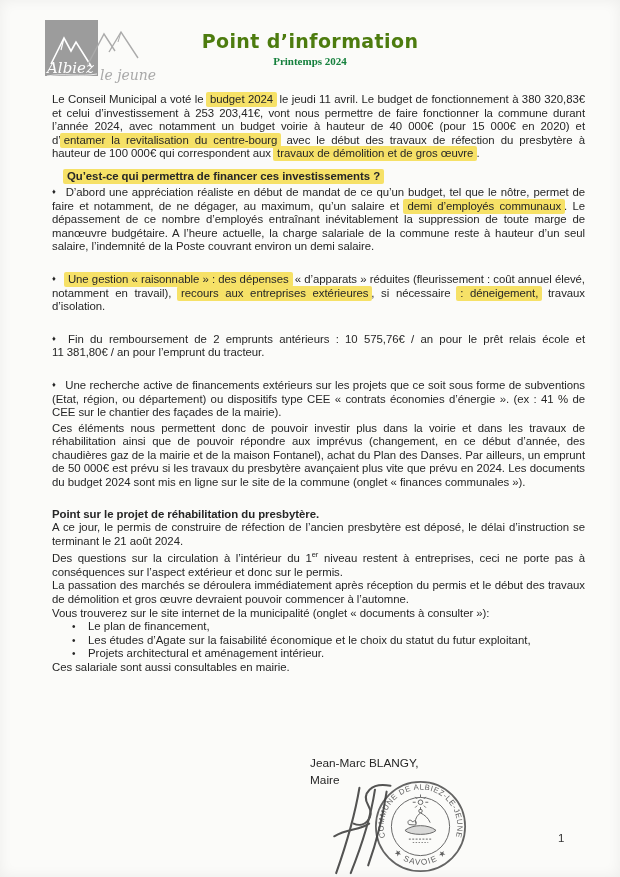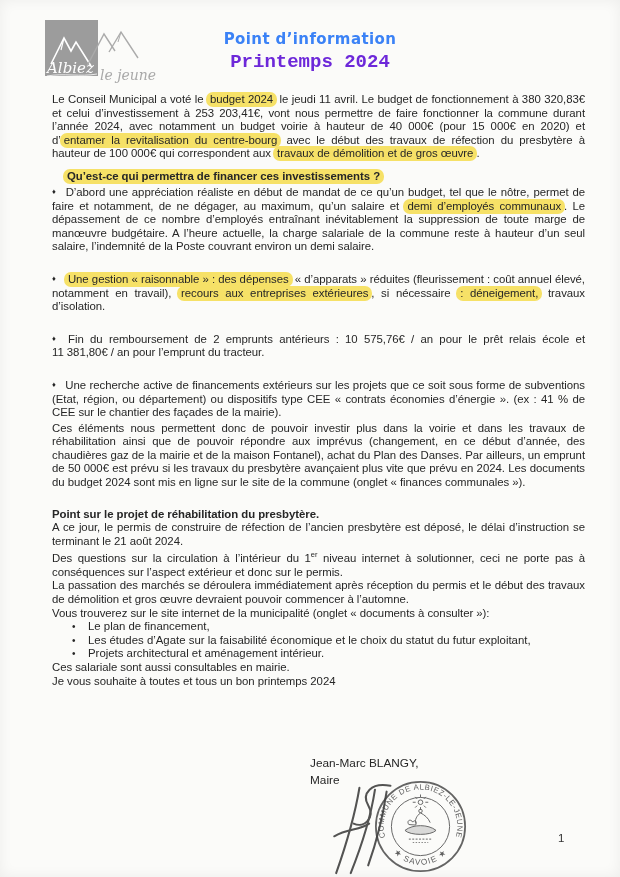--- a/index.html
+++ b/index.html
@@ -5,31 +5,31 @@
   html,body{margin:0;padding:0;background:#d9d9d5;}
   .page{
     position:relative;width:620px;height:877px;margin:0 auto;
     background:#fbfbf9;overflow:hidden;
     box-shadow:inset 0 0 14px rgba(0,0,0,.06);
     font-family:"Liberation Sans",sans-serif;color:#262626;
   }
   
   .logo{position:absolute;left:45px;top:20px;width:130px;height:68px;}
   .titleblock{position:absolute;left:0;top:30px;width:100%;text-align:center;}
-  .title{font-family:"DejaVu Sans",sans-serif;font-size:15px;font-weight:600;letter-spacing:.4px;color:#3b82f6;}
-  .subtitle{font-family:Liberation Mono, monospace;font-size:19px;font-weight:600;margin-top:3px;color:#6d28d9;}
+  .title{font-family:"DejaVu Sans",sans-serif;font-size:19px;font-weight:600;letter-spacing:.4px;color:#4d7c0f;}
+  .subtitle{font-family:Liberation Serif, serif;font-size:11px;font-weight:600;margin-top:3px;color:#15803d;}
   
   .bodytext{position:absolute;left:52px;top:93px;width:533px;}
   .p{font-size:11.4px;line-height:13.6px;text-align:justify;margin:0 0 13px;letter-spacing:-0.05px;}
   .p.tight{margin:0;}
   .p.gap18{margin-bottom:18px;}
   .p.gap14{margin-bottom:2px;}
   .p.gap8{margin-bottom:8px;}
   .p.gap26{margin-bottom:18px;}
-  .hl{background:#f6e167;border-radius:7px;padding:1px 4px 2px;margin:0 -1px;
+  .hl{background:#f6e167;border-radius:2px;padding:1px 4px 2px;margin:0 -1px;
       -webkit-box-decoration-break:clone;box-decoration-break:clone;}
   .b{font-weight:bold;}
   .blt{font-size:7.5px;vertical-align:2px;margin-right:9px;letter-spacing:0;}
   sup{font-size:7.5px;}
   .heading{font-size:11.4px;line-height:15px;margin:0 12px 1px;}
   .li{font-size:11.4px;line-height:13.6px;padding-left:20px;}
   .dot{display:inline-block;width:16px;font-size:10px;}
   .wish{margin-top:14px;}
   
   .signatory{position:absolute;left:310px;top:755px;font-size:11.8px;line-height:17px;}
@@ -62,34 +62,33 @@
   <div class="bodytext">
     <p class="p gap8"><span>Le Conseil Municipal a voté le </span><span class="hl">budget 2024</span><span> le jeudi 11 avril. Le budget de fonctionnement à 380&nbsp;320,83€ et celui d’investissement à 253&nbsp;203,41€, vont nous permettre de faire fonctionner la commune durant l’année 2024, avec notamment un budget voirie à hauteur de 40&nbsp;000€ (pour 15&nbsp;000€ en 2020) et d’</span><span class="hl">entamer la revitalisation du centre-bourg</span><span> avec le début des travaux de réfection du presbytère à hauteur de 100&nbsp;000€ qui correspondent aux </span><span class="hl">travaux de démolition et de gros œuvre</span><span>.</span></p>
     <p class="p heading"><span class="hl b">Qu’est-ce qui permettra de financer ces investissements ?</span></p>
     <p class="p gap18"><span class="blt">♦</span><span>D’abord une appréciation réaliste en début de mandat de ce qu’un budget, tel que le nôtre, permet de faire et notamment, de ne dégager, au maximum, qu’un salaire et </span><span class="hl">demi d’employés communaux</span><span>. Le dépassement de ce nombre d’employés entraînant inévitablement la suppression de toute marge de manœuvre budgétaire. A l’heure actuelle, la charge salariale de la commune reste à hauteur d’un seul salaire, l’indemnité de la Poste couvrant environ un demi salaire.</span></p>
     <p class="p gap18"><span class="blt">♦</span><span class="hl">Une gestion «&nbsp;raisonnable&nbsp;» : des dépenses</span><span> «&nbsp;d’apparats&nbsp;» réduites (fleurissement : coût annuel élevé, notamment en travail), </span><span class="hl">recours aux entreprises extérieures</span><span>, si nécessaire </span><span class="hl">: déneigement,</span><span> travaux d’isolation.</span></p>
     <p class="p gap18"><span class="blt">♦</span><span>Fin du remboursement de 2 emprunts antérieurs : 10&nbsp;575,76€ / an pour le prêt relais école et 11&nbsp;381,80€ / an pour l’emprunt du tracteur.</span></p>
     <p class="p gap14"><span class="blt">♦</span><span>Une recherche active de financements extérieurs sur les projets que ce soit sous forme de subventions (Etat, région, ou département) ou dispositifs type CEE «&nbsp;contrats économies d’énergie&nbsp;». (ex : 41 % de CEE sur le chantier des façades de la mairie).</span></p>
     <p class="p gap26"><span>Ces éléments nous permettent donc de pouvoir investir plus dans la voirie et dans les travaux de réhabilitation ainsi que de pouvoir répondre aux imprévus (changement, en ce début d’année, des chaudières gaz de la mairie et de la maison Fontanel), achat du Plan des Danses. Par ailleurs, un emprunt de 50&nbsp;000€ est prévu si les travaux du presbytère avançaient plus vite que prévu en 2024. Les documents du budget 2024 sont mis en ligne sur le site de la commune (onglet «&nbsp;finances communales&nbsp;»).</span></p>
     <p class="p tight"><span class="b">Point sur le projet de réhabilitation du presbytère.</span></p>
     <p class="p tight"><span>A ce jour, le permis de construire de réfection de l’ancien presbytère est déposé, le délai d’instruction se terminant le 21 août 2024.</span></p>
-    <p class="p tight"><span>Des questions sur la circulation à l’intérieur du 1</span><sup>er</sup><span> niveau internet à solutionner, ceci ne porte pas à conséquences sur l’aspect extérieur et donc sur le permis.</span></p>
+    <p class="p tight"><span>Des questions sur la circulation à l’intérieur du 1</span><sup>er</sup><span> niveau restent à entreprises, ceci ne porte pas à conséquences sur l’aspect extérieur et donc sur le permis.</span></p>
     <p class="p tight"><span>La passation des marchés se déroulera immédiatement après réception du permis et le début des travaux de démolition et gros œuvre devraient pouvoir commencer à l’automne.</span></p>
     <p class="p tight"><span>Vous trouverez sur le site internet de la municipalité (onglet «&nbsp;documents à consulter&nbsp;»):</span></p>
     <div class="li">
       <span class="dot">•</span><span>Le plan de financement,</span>
     </div>
     <div class="li">
       <span class="dot">•</span><span>Les études d’Agate sur la faisabilité économique et le choix du statut du futur exploitant,</span>
     </div>
     <div class="li">
       <span class="dot">•</span><span>Projets architectural et aménagement intérieur.</span>
     </div>
     <p class="p tight"><span>Ces salariale sont aussi consultables en mairie.</span></p>
-    <p class="p tight wish"><span>Je vous souhaite à toutes et tous un bon printemps 2024</span></p>
   </div>
 
   <div class="signatory">
     <div>Jean-Marc BLANGY,</div>
     <div>Maire</div>
   </div>
 
   <svg class="stamp" viewBox="0 0 100 100">
     <defs>
       <path id="arcTop" d="M 14,62 A 38,38 0 1 1 86,62"></path>

